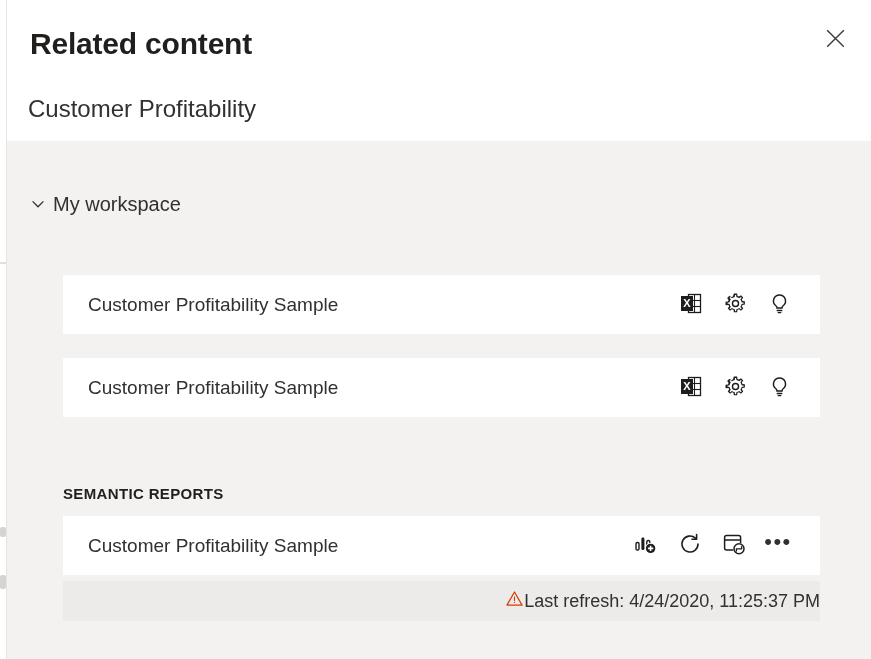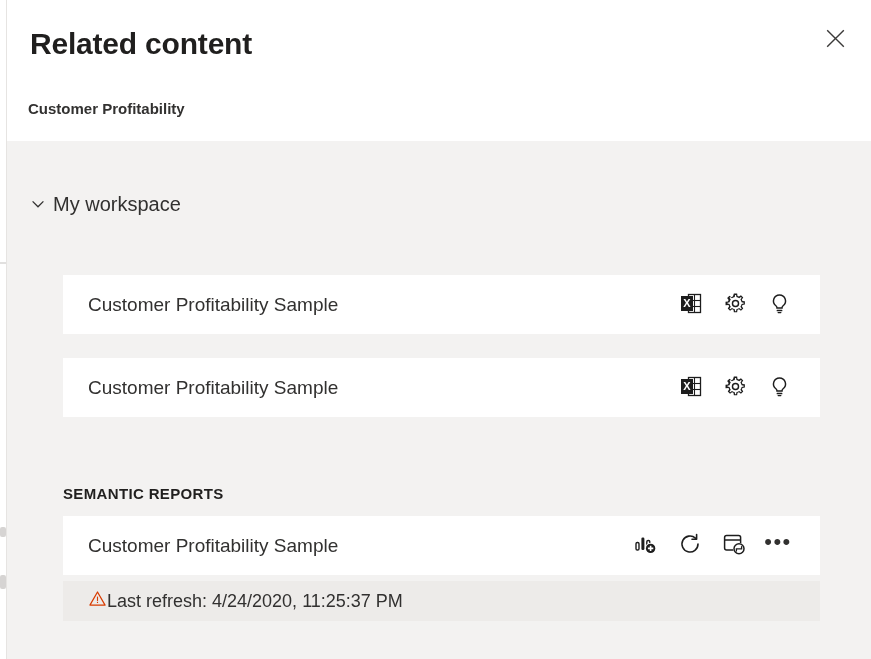--- a/index.html
+++ b/index.html
@@ -59,22 +59,22 @@
     font-size: 30px;
     font-weight: bold;
     letter-spacing: -0.2px;
     color: #201f1e;
     line-height: 44px;
   }
   .panel-subtitle {
     position: absolute;
     left: 21px;
     top: 95px;
-    font-size: 15px;
-    font-weight: bold;
+    font-size: 24px;
+    font-weight: normal;
     color: #323130;
     line-height: 28px;
   }
   .close-button {
     position: absolute;
     right: 18px;
     top: 22px;
     width: 36px;
     height: 36px;
     display: flex;
@@ -174,20 +174,21 @@
   .refresh-bar {
     position: absolute;
     left: 56px;
     top: 440px;
     width: 757px;
     height: 40px;
     background: #edebe9;
     box-sizing: border-box;
     display: flex;
     align-items: center;
+    justify-content: flex-end;
   }
   .refresh-text {
     margin-left: 26px;
     font-size: 18px;
     color: #323130;
     display: flex;
     align-items: center;
   }
   .warn-icon { display: block; margin-right: 1px; }
 

